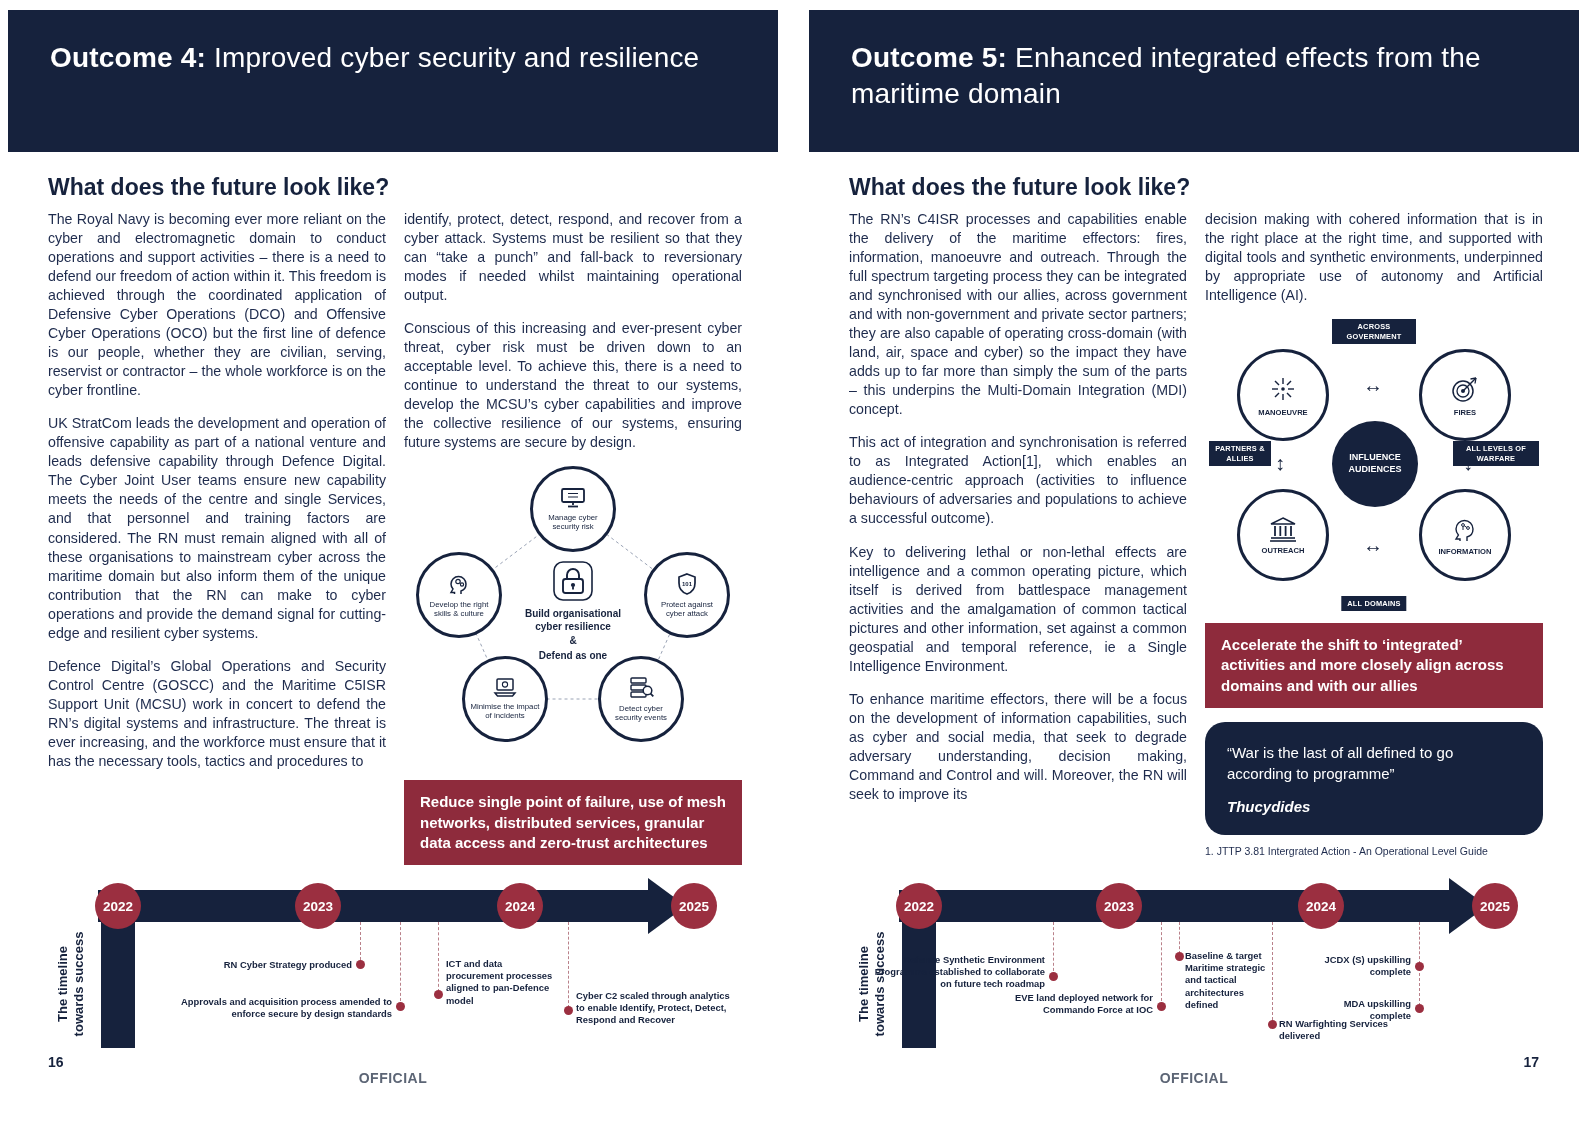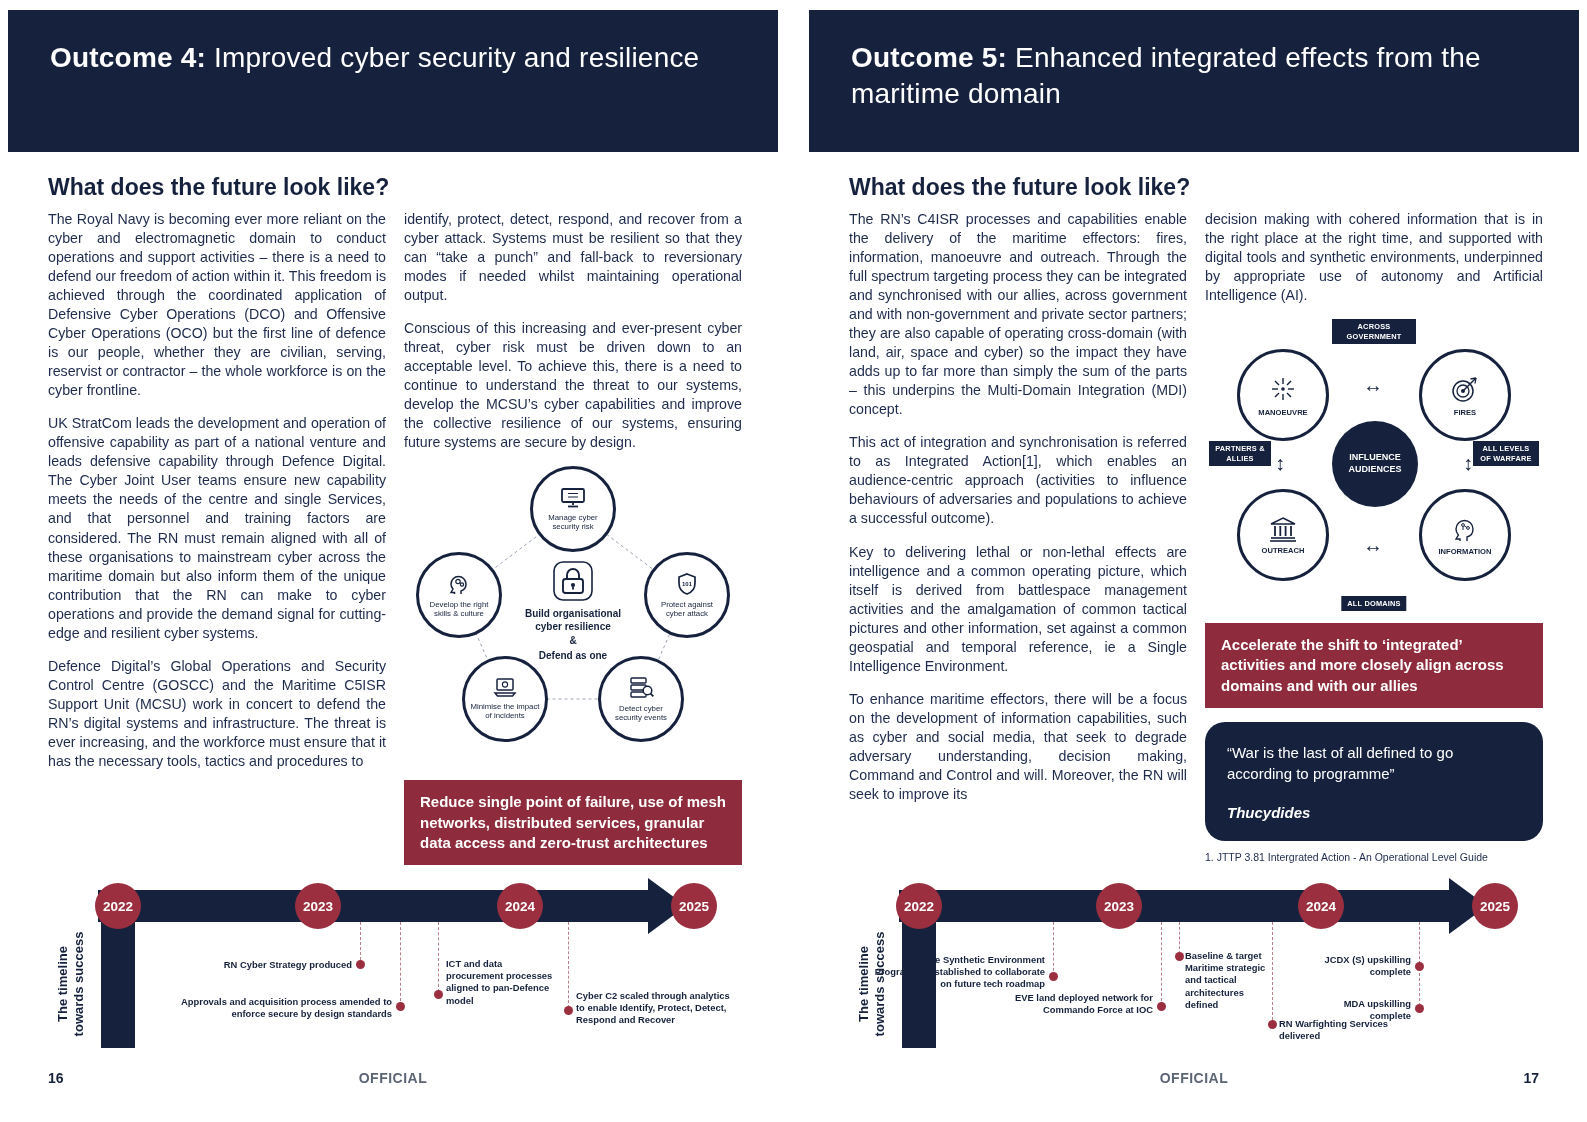--- a/index.html
+++ b/index.html
@@ -14,21 +14,21 @@
   .band{position:absolute;top:10px;left:0;right:0;height:142px;background:var(--navy);color:#fff;padding:30px 42px;}
   .band h1{font-size:28px;font-weight:400;line-height:1.3;letter-spacing:.2px;}
   .band h1 .strong{font-weight:700;}
   .future{position:absolute;top:174px;left:40px;font-size:23px;font-weight:700;color:var(--navy);}
   .cols{position:absolute;top:210px;left:40px;width:694px;display:flex;gap:18px;}
   .col{width:338px;}
   .col p{font-size:14.2px;line-height:1.34;text-align:justify;margin-bottom:14px;color:var(--text);}
   .callout{background:var(--maroon);color:#fff;font-weight:700;font-size:15px;line-height:1.35;padding:12px 16px;margin-top:12px;}
   .quote-box{background:var(--navy);color:#fff;border-radius:20px;padding:20px 22px;margin-top:14px;}
   .quote-box .q{font-size:15px;line-height:1.4;}
-  .quote-box .attr{margin-top:20px;font-weight:700;font-style:italic;font-size:15px;}
+  .quote-box .attr{margin-top:14px;font-weight:700;font-style:italic;font-size:15px;}
   .footnote{font-size:10.5px;margin-top:10px;color:var(--text);}
 
   
   .cyber-diagram{position:relative;width:338px;height:302px;margin-top:6px;}
   .cyber-diagram svg.pent{position:absolute;left:0;top:0;z-index:0;}
   .cnode{position:absolute;width:86px;height:86px;border-radius:50%;border:3px solid var(--navy);background:#fff;display:flex;flex-direction:column;align-items:center;justify-content:center;gap:2px;text-align:center;font-size:7.8px;color:var(--navy);padding:5px;z-index:1;line-height:1.15;}
   .c-center{position:absolute;left:109px;top:94px;width:120px;display:flex;flex-direction:column;align-items:center;z-index:1;text-align:center;}
   .c-center .ctext{font-size:10px;font-weight:700;color:var(--navy);line-height:1.25;margin-top:2px;}
 
   
@@ -43,21 +43,21 @@
   .tl-rot{position:absolute;left:-48px;top:95px;width:160px;height:34px;transform:rotate(-90deg);text-align:center;font-weight:700;color:var(--navy);font-size:13px;line-height:1.25;}
   .tl-hbar{position:absolute;left:58px;top:18px;width:550px;height:32px;background:var(--navy);}
   .tl-vbar{position:absolute;left:61px;top:18px;width:34px;height:158px;background:var(--navy);}
   .tl-arrow{position:absolute;left:608px;top:6px;width:0;height:0;border-left:38px solid var(--navy);border-top:28px solid transparent;border-bottom:28px solid transparent;}
   .tl-year{position:absolute;top:11px;width:46px;height:46px;border-radius:50%;background:var(--maroon-bright);color:#fff;font-weight:700;font-size:13.5px;display:flex;align-items:center;justify-content:center;z-index:2;text-align:center;}
   .ms{position:absolute;font-size:9.4px;font-weight:700;color:var(--navy);line-height:1.3;}
   .ms.r{text-align:right;}
   .dot{position:absolute;width:9px;height:9px;border-radius:50%;background:var(--maroon-bright);z-index:2;}
   .dash{position:absolute;width:0;border-left:1px dashed #b9818a;z-index:1;}
 
-  .pnum{position:absolute;bottom:36px;font-size:14px;font-weight:700;color:var(--navy);}
+  .pnum{position:absolute;bottom:52px;font-size:14px;font-weight:700;color:var(--navy);}
   .official{position:absolute;bottom:36px;left:0;right:0;text-align:center;font-weight:700;color:#5c6575;font-size:14px;letter-spacing:.5px;}
 </style>
 </head>
 <body>
 
 <div class="page left">
   <div class="band">
     <h1><span class="strong">Outcome 4:</span> <span>Improved cyber security and resilience</span></h1>
   </div>
   <h2 class="future">What does the future look like?</h2>
@@ -182,21 +182,21 @@
       <p>This act of integration and synchronisation is referred to as Integrated Action[1], which enables an audience-centric approach (activities to influence behaviours of adversaries and populations to achieve a successful outcome).</p>
       <p>Key to delivering lethal or non-lethal effects are intelligence and a common operating picture, which itself is derived from battlespace management activities and the amalgamation of common tactical pictures and other information, set against a common geospatial and temporal reference, ie a Single Intelligence Environment.</p>
       <p>To enhance maritime effectors, there will be a focus on the development of information capabilities, such as cyber and social media, that seek to degrade adversary understanding, decision making, Command and Control and will. Moreover, the RN will seek to improve its</p>
     </div>
     <div class="col">
       <p>decision making with cohered information that is in the right place at the right time, and supported with digital tools and synthetic environments, underpinned by appropriate use of autonomy and Artificial Intelligence (AI).</p>
 
       <div class="ia-diagram">
         <div class="elabel" style="left:50%;transform:translateX(-50%);top:0;width:84px;">ACROSS GOVERNMENT</div>
         <div class="elabel" style="left:0;top:122px;width:62px;">PARTNERS &amp; ALLIES</div>
-        <div class="elabel" style="right:0;top:122px;width:66px;">ALL LEVELS OF WARFARE</div>
+        <div class="elabel" style="right:0;top:122px;width:86px;">ALL LEVELS OF WARFARE</div>
         <div class="elabel" style="left:50%;transform:translateX(-50%);bottom:0;">ALL DOMAINS</div>
 
         <span class="darrow" style="left:154px;top:56px;">↔</span>
         <span class="darrow" style="left:154px;top:216px;">↔</span>
         <span class="darrow" style="left:66px;top:134px;">↕</span>
         <span class="darrow" style="left:254px;top:134px;">↕</span>
 
         <div class="inode" style="left:28px;top:30px;">
           <span><svg width="30" height="30" viewBox="0 0 30 30">
                 <g stroke="#16223d" stroke-width="1.4" fill="none">

